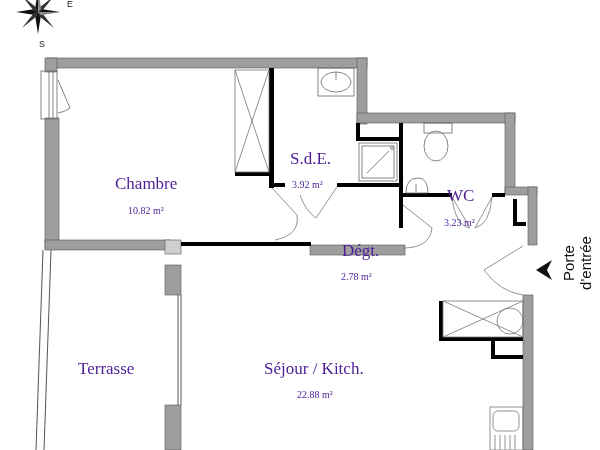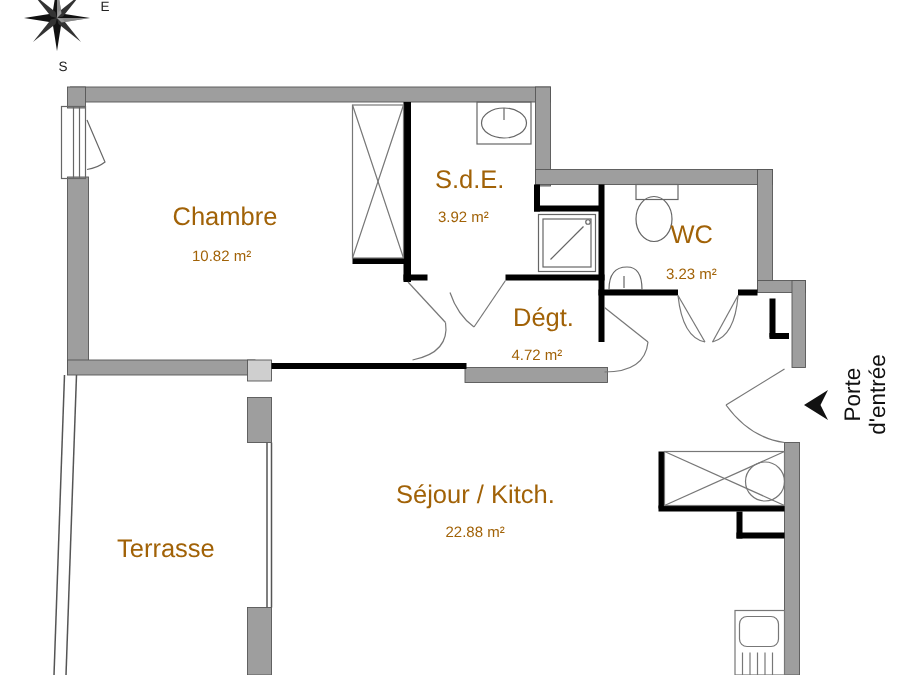--- a/index.html
+++ b/index.html
@@ -1,18 +1,18 @@
 <!DOCTYPE html>
 <html><head>
 <meta charset="utf-8">
 <style>
   html, body { margin: 0; padding: 0; background: #ffffff; }
   body { width: 600px; height: 450px; overflow: hidden; position: relative; font-family: "Liberation Sans", sans-serif; }
   #plan { position: absolute; left: 0; top: 0; width: 600px; height: 450px; }
-  .lbl { position: absolute; color: #a16207; white-space: nowrap; font-family: Liberation Sans, sans-serif; }
+  .lbl { position: absolute; color: #4c1d95; white-space: nowrap; font-family: Liberation Serif, serif; margin-top: 39px; }
   .room-name { font-size: 17px; }
   .room-area { font-size: 10px; }
   .compass-letter { position: absolute; font-size: 9px; color: #222; font-family: "Liberation Sans", sans-serif; }
   .entry-label { position: absolute; font-size: 15px; line-height: 17px; color: #111; transform: rotate(-90deg); transform-origin: center center; text-align: center; white-space: nowrap; }
   .watermark { position: absolute; font-size: 26px; color: rgba(120,120,120,0.08); letter-spacing: 2px; font-weight: bold; }
 </style>
 </head>
 <body>
 
 <svg id="plan" viewBox="0 0 600 450" xmlns="http://www.w3.org/2000/svg">
@@ -166,23 +166,23 @@
 <span class="lbl room-name" style="left:115px; top:135px;">Chambre</span>
 <span class="lbl room-area" style="left:128px; top:166px;">10.82 m²</span>
 
 <span class="lbl room-name" style="left:290px; top:110px;">S.d.E.</span>
 <span class="lbl room-area" style="left:292px; top:140px;">3.92 m²</span>
 
 <span class="lbl room-name" style="left:447px; top:147px;">WC</span>
 <span class="lbl room-area" style="left:444px; top:178px;">3.23 m²</span>
 
 <span class="lbl room-name" style="left:342px; top:202px;">Dégt.</span>
-<span class="lbl room-area" style="left:341px; top:232px;">4.72 m²</span>
+<span class="lbl room-area" style="left:341px; top:232px;">2.78 m²</span>
 
 <span class="lbl room-name" style="left:264px; top:320px;">Séjour / Kitch.</span>
 <span class="lbl room-area" style="left:297px; top:350px;">22.88 m²</span>
 
-<span class="lbl room-name" style="left:78px; top:356px;">Terrasse</span>
+<span class="lbl room-name" style="left:78px; top:320px;">Terrasse</span>
 
 <div class="entry-label" style="left:538px; top:245px; width:80px; height:36px;">
   <div>Porte</div>
   <div>d'entrée</div>
 </div>
 
 </body></html>

